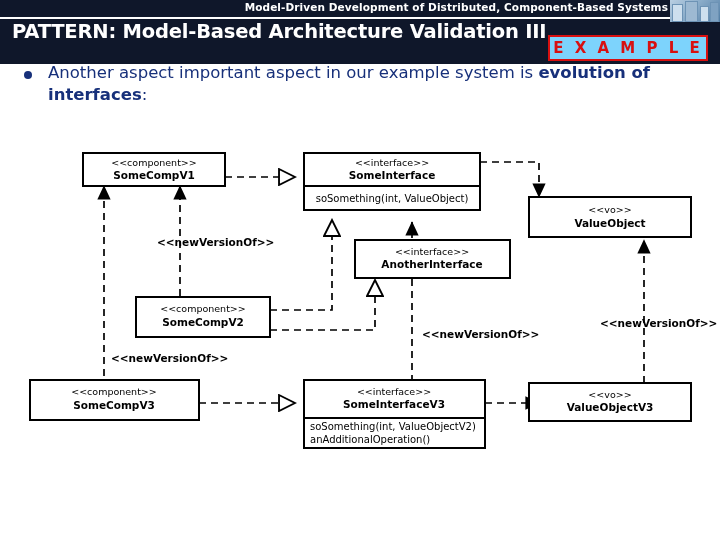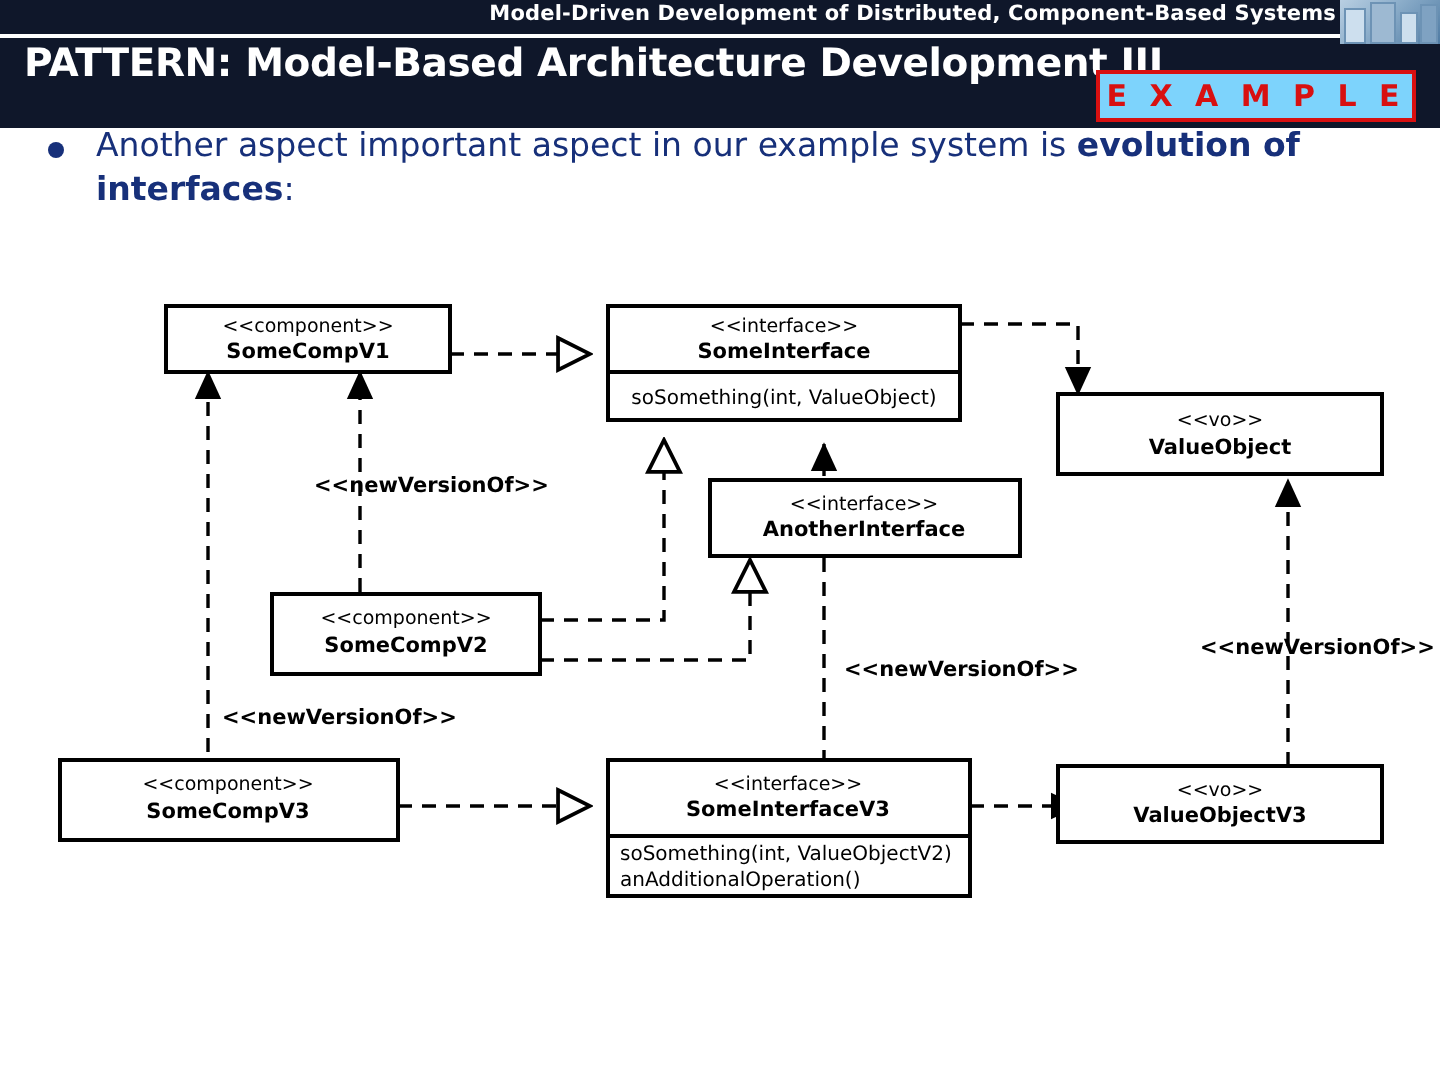--- a/index.html
+++ b/index.html
@@ -134,21 +134,21 @@
     width: 720px; height: 40px;
     background: #ffffff;
   }
 </style>
 </head>
 <body>
 
 <div class="header-band">
   <div class="header-kicker">Model-Driven Development of Distributed, Component-Based Systems</div>
   <div class="header-rule"></div>
-  <div class="header-title">PATTERN: Model-Based Architecture Development III</div>
+  <div class="header-title">PATTERN: Model-Based Architecture Validation III</div>
   <div class="header-thumb">
     <div class="b b1"></div>
       <div class="b b2"></div>
       <div class="b b3"></div>
       <div class="b b4"></div>
   </div>
 </div>
 
 <div class="example-badge">
   <span>E X A M P L E</span>

